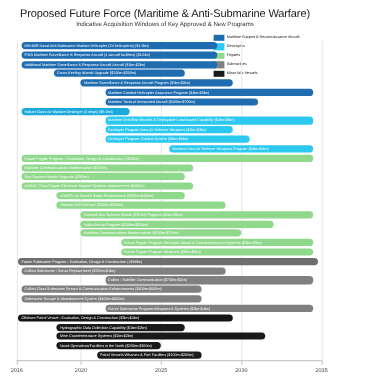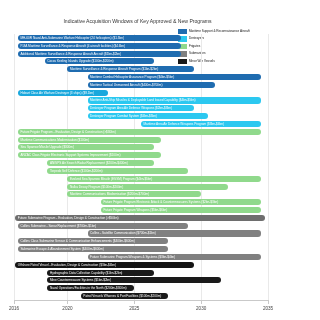--- a/index.html
+++ b/index.html
@@ -80,20 +80,21 @@
     font-size:4.6px;color:#444;
     transform:translateX(-50%);
     white-space:nowrap;
   }
 </style>
 </head>
 <body>
 
 <div id="root">
 
+  <div class="title">Proposed Future Force (Maritime &amp; Anti-Submarine Warfare)</div>
   <div class="subtitle">Indicative Acquisition Windows of Key Approved &amp; New Programs</div>
 
   <div class="legend" id="legend">
       <div class="legend-row">
         <span class="legend-swatch" style="background: rgb(31, 108, 176);"></span>
         <span class="legend-label">Maritime Support &amp; Reconnaissance Aircraft</span>
       </div>
       <div class="legend-row">
         <span class="legend-swatch" style="background: rgb(44, 200, 240);"></span>
         <span class="legend-label">Destroyers</span>

